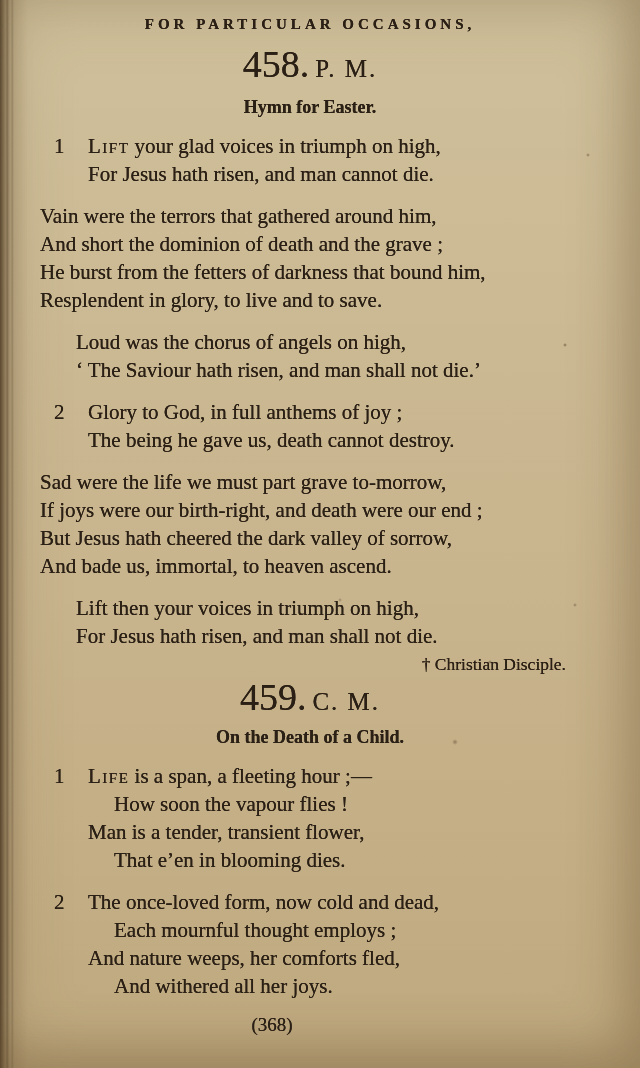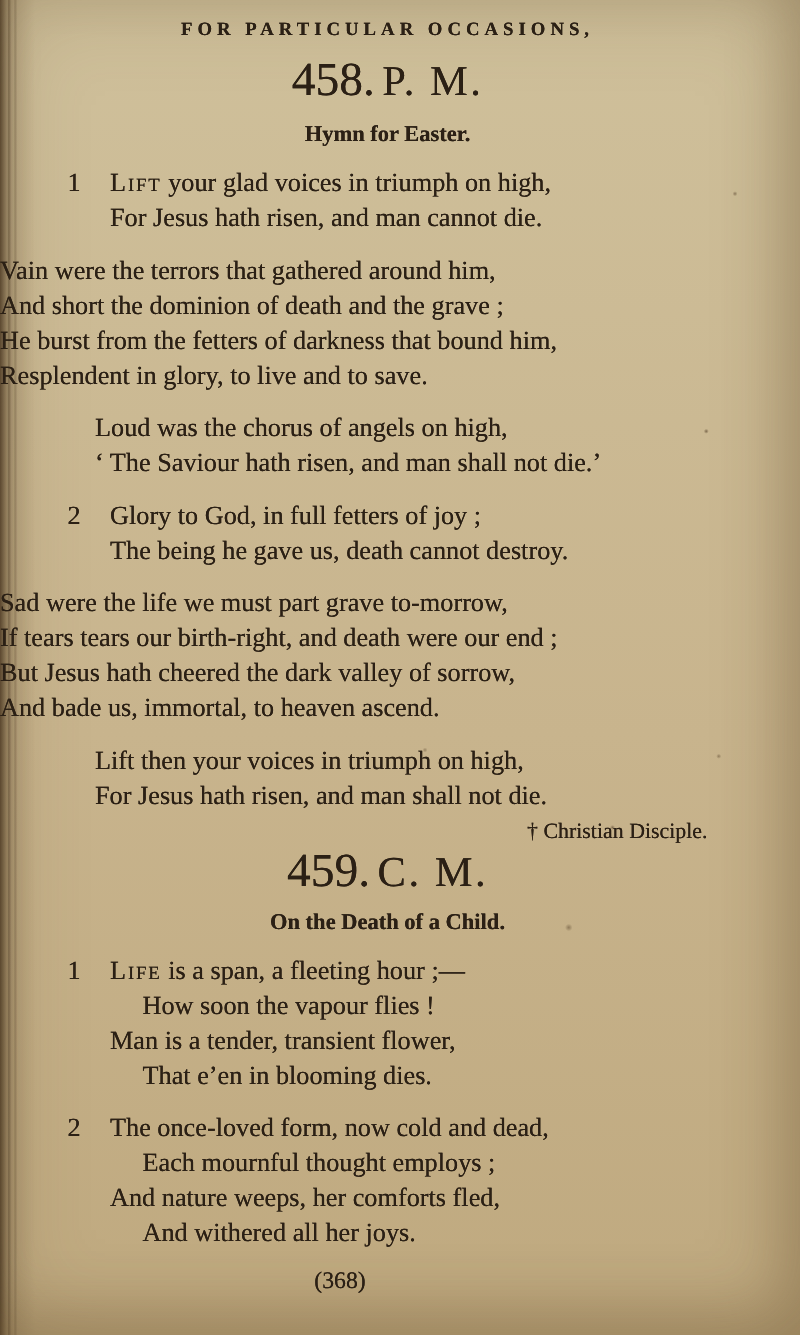--- a/index.html
+++ b/index.html
@@ -37,30 +37,31 @@
     letter-spacing: 4px;
     margin: 0 0 10px 10px;
   }
   .hymn-title {
     margin: 6px 0 10px 10px;
     text-align: center;
     font-weight: 400;
     line-height: 1.15;
   }
   .hymn-number { font-size: 38px; }
-  .hymn-meter  { font-size: 34px; letter-spacing: 2px; margin-left: 6px; }
+  .hymn-meter  { font-size: 25px; letter-spacing: 2px; margin-left: 6px; }
   .hymn-subtitle {
     margin: 0 0 14px 10px;
     text-align: center;
     font-size: 18px;
     font-weight: 700;
   }
   .stanza { margin: 0 0 14px 0; }
   .stanza.tight { margin-bottom: 2px; }
   .line {
+    padding-left: 40px;
     font-size: 21px;
     line-height: 28px;
     white-space: nowrap;
   }
   .line.numbered { padding-left: 54px; }
   .vnum { display: inline-block; width: 34px; }
   .line.ind-a   { padding-left: 88px; }
   .line.ind-b   { padding-left: 114px; }
   .line.refrain { padding-left: 76px; }
   .lead { font-variant: small-caps; letter-spacing: 1.5px; }
@@ -100,27 +101,27 @@
     <div class="line">He burst from the fetters of darkness that bound him,</div>
     <div class="line">Resplendent in glory, to live and to save.</div>
   </div>
 
   <div class="stanza">
     <div class="line refrain">Loud was the chorus of angels on high,</div>
     <div class="line refrain">‘ The Saviour hath risen, and man shall not die.’</div>
   </div>
 
   <div class="stanza">
-    <div class="line numbered"><span class="vnum">2</span><span>Glory to God, in full fetters of joy ;</span></div>
+    <div class="line numbered"><span class="vnum">2</span><span>Glory to God, in full anthems of joy ;</span></div>
     <div class="line ind-a">The being he gave us, death cannot destroy.</div>
   </div>
 
   <div class="stanza">
     <div class="line">Sad were the life we must part grave to-morrow,</div>
-    <div class="line">If tears tears our birth-right, and death were our end ;</div>
+    <div class="line">If joys were our birth-right, and death were our end ;</div>
     <div class="line">But Jesus hath cheered the dark valley of sorrow,</div>
     <div class="line">And bade us, immortal, to heaven ascend.</div>
   </div>
 
   <div class="stanza tight">
     <div class="line refrain">Lift then your voices in triumph on high,</div>
     <div class="line refrain">For Jesus hath risen, and man shall not die.</div>
   </div>
 
   <div class="attribution">† Christian Disciple.</div>

